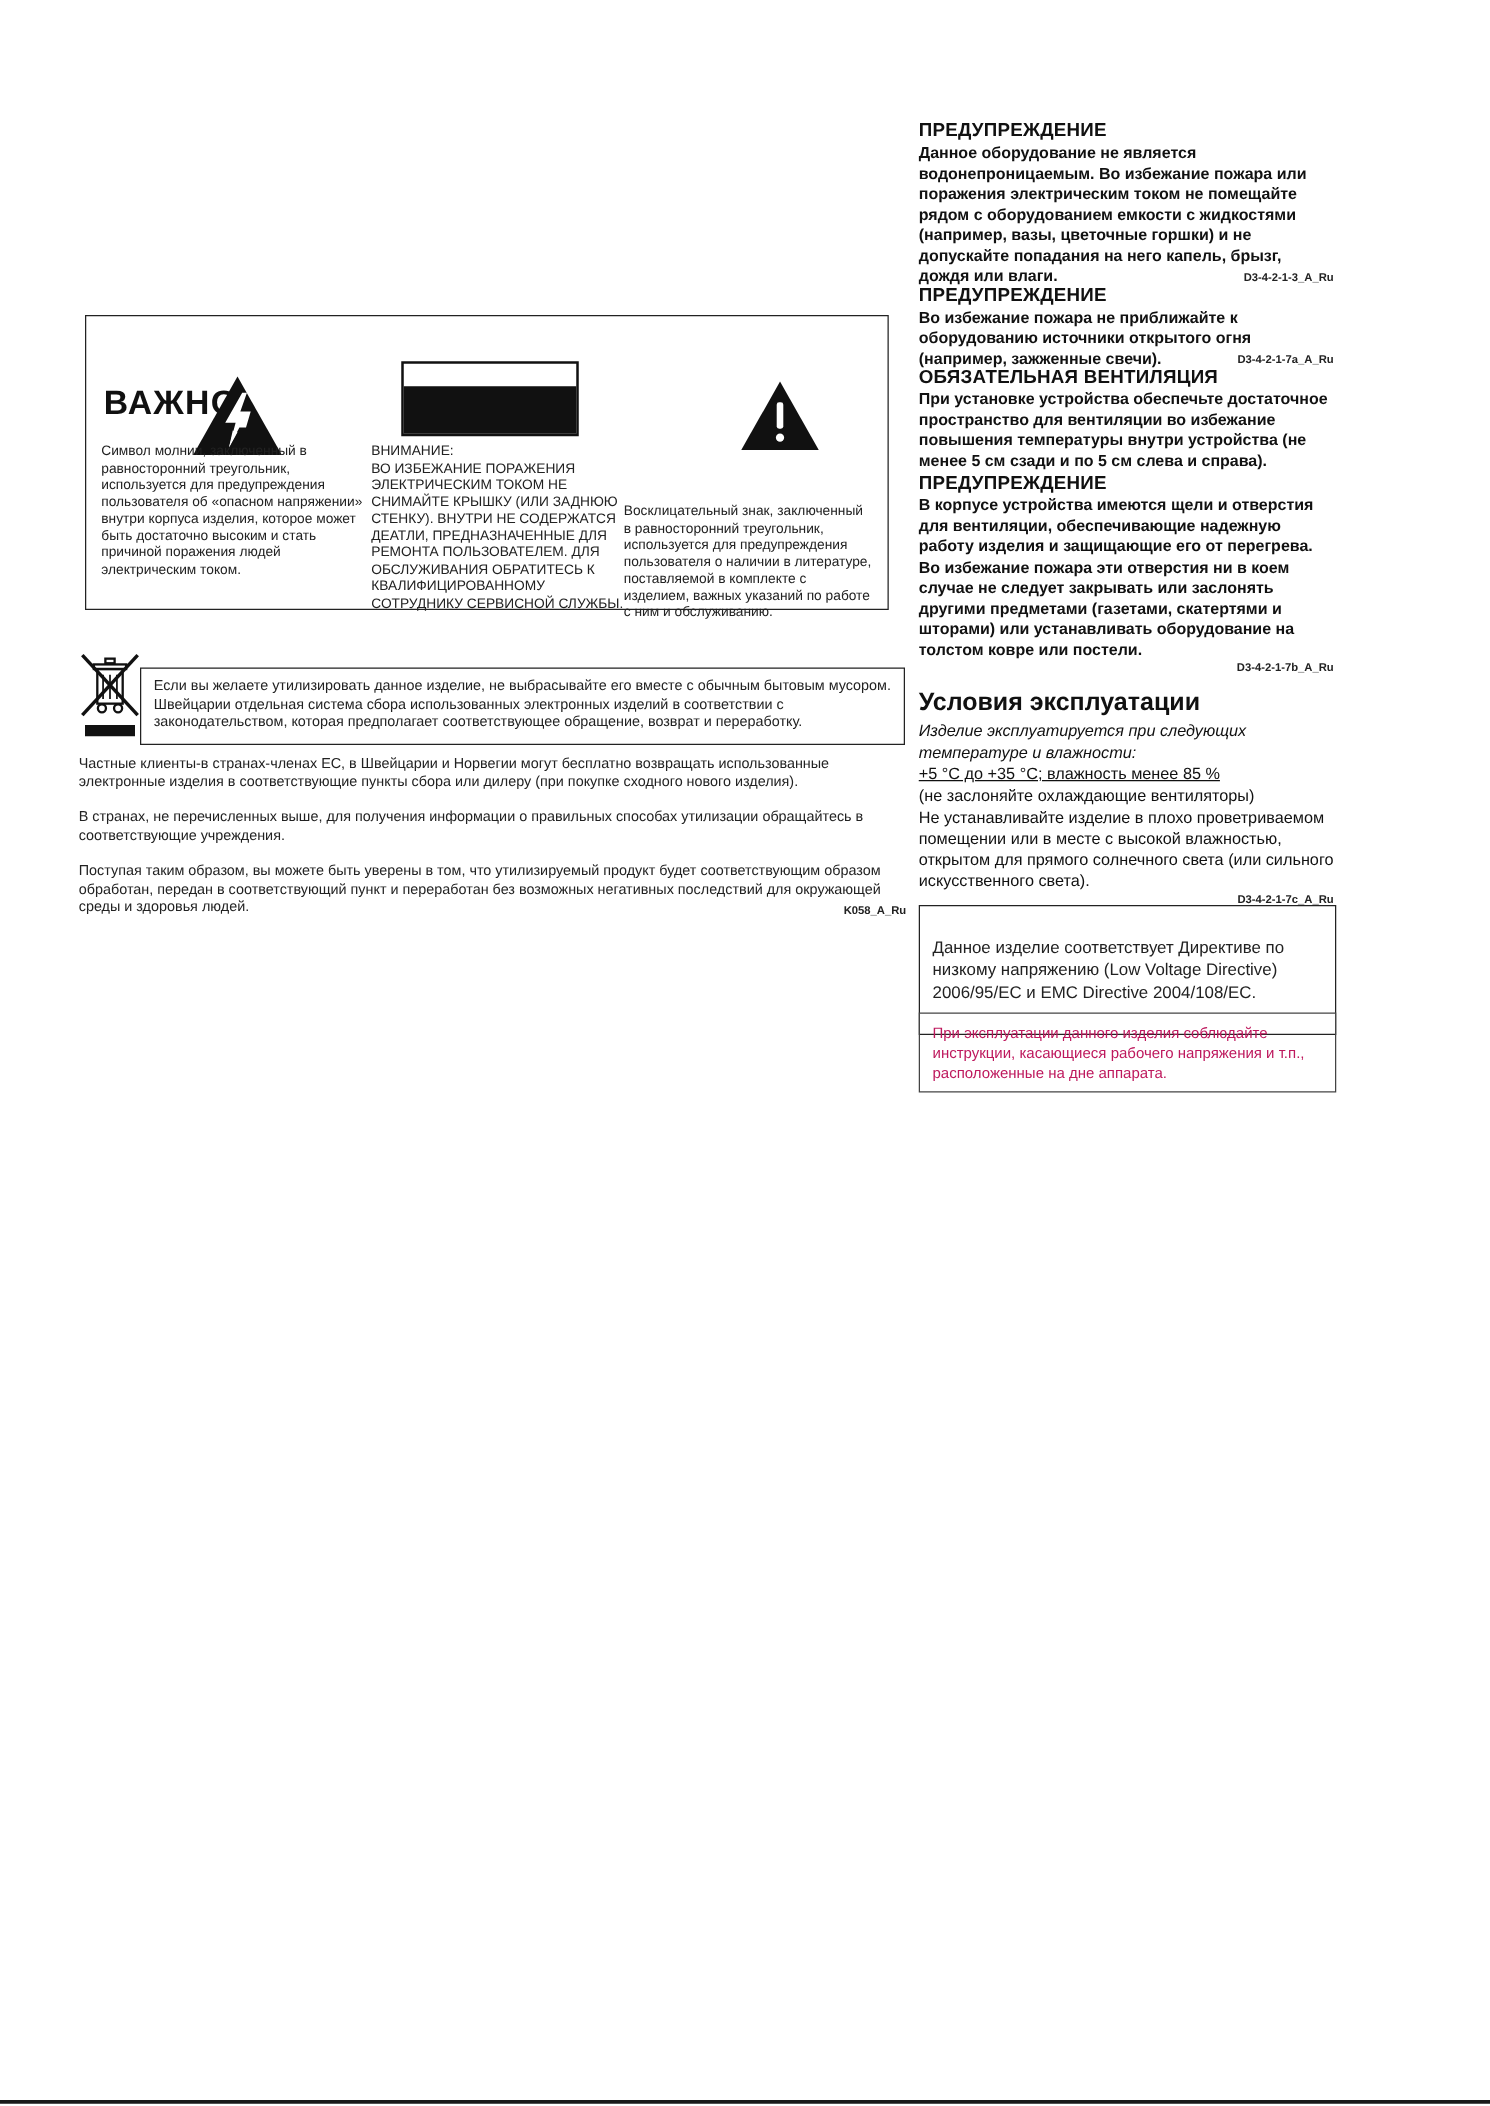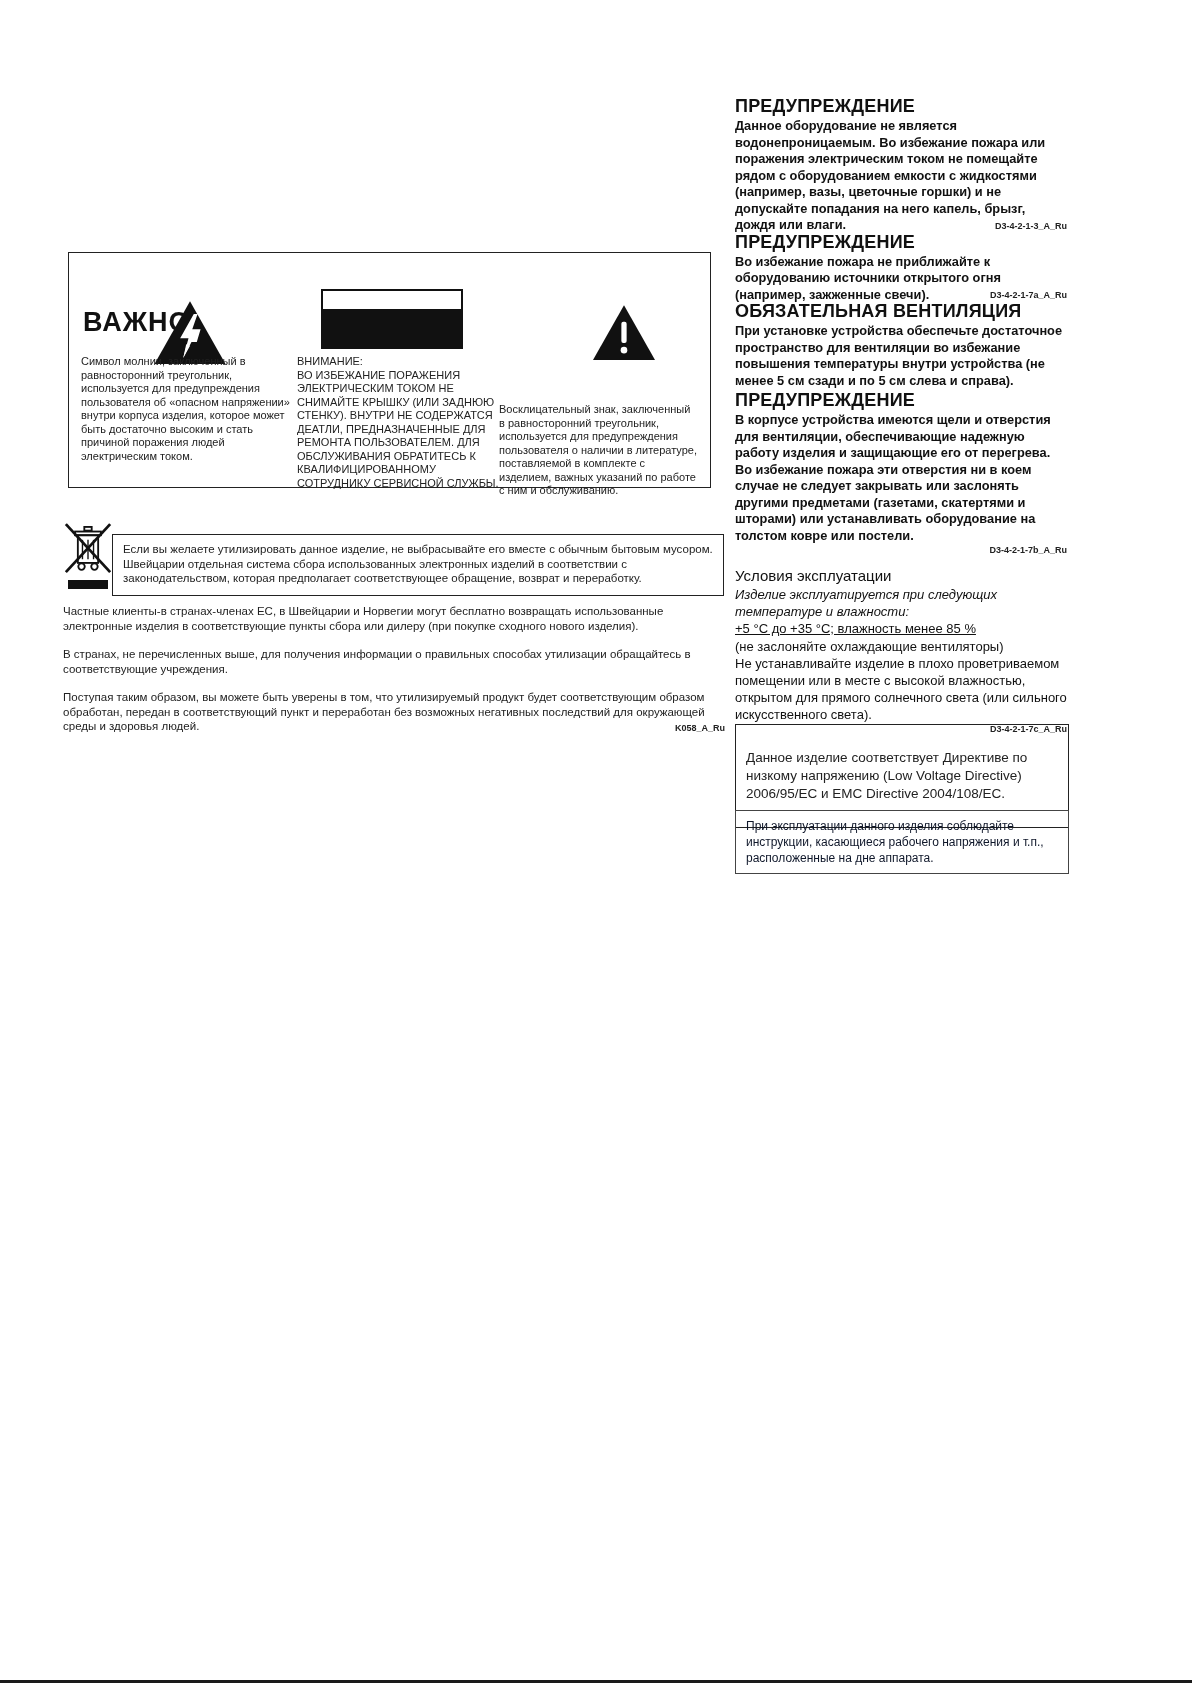--- a/index.html
+++ b/index.html
@@ -54,43 +54,43 @@
   .recycle-paras p{margin:0 0 14px 0;}
   .doc-code{
     font-size:9px;font-weight:bold;color:#222;text-align:right;
   }
   .recycle-code{margin-top:-13px;text-align:right;}
   
   .right-col{
     position:absolute;left:735px;top:96px;width:332px;
   }
   .rc-heading{
-    font-size:18px;font-weight:bold;margin:1px 0 1px 0;letter-spacing:0.2px;
+    font-size:15px;font-weight:bold;margin:1px 0 1px 0;letter-spacing:0.2px;
   }
   .rc-heading:first-child{margin-top:0;}
   .rc-body{
     font-size:12.8px;font-weight:bold;line-height:16.5px;color:#111;
   }
   .rc-code-inline{margin-top:-13px;}
   .rc-code-own{margin-top:1px;}
-  .op-title{font-size:15px;font-weight:normal;margin:12px 0 2px 0;}
+  .op-title{font-size:20px;font-weight:bold;margin:12px 0 2px 0;}
   .op-italic{font-size:13px;font-style:italic;line-height:17px;}
   .op-underline{font-size:13px;line-height:18px;text-decoration:underline;}
   .op-body{font-size:13px;line-height:17px;}
   .notice-box-1{
     position:absolute;left:735px;top:724px;width:334px;
     border:1.5px solid #222;box-sizing:border-box;
     padding:24px 10px;
     font-size:13.5px;line-height:18px;color:#222;
   }
   .notice-box-2{
     position:absolute;left:735px;top:810px;width:334px;
     border:1px solid #444;box-sizing:border-box;
     padding:7px 10px;
-    font-size:12px;line-height:16px;color:#0f172a;
+    font-size:12px;line-height:16px;color:#be185d;
     font-family:"Liberation Sans","DejaVu Sans",sans-serif;
   }
   
   .scan-line{
     position:absolute;left:0;bottom:2px;width:100%;height:3px;background:#1a1a1a;
   }
 </style>
 </head>
 <body>
 

